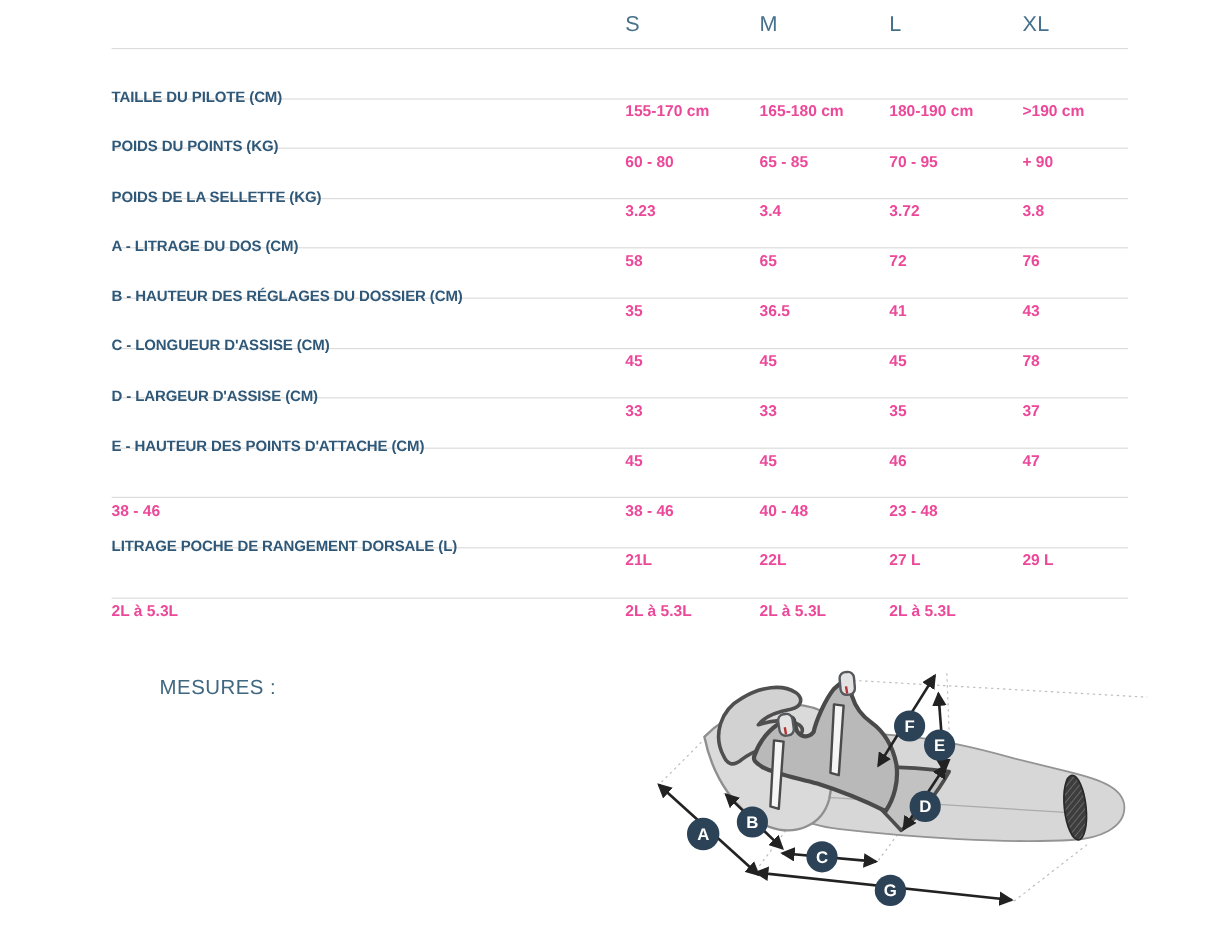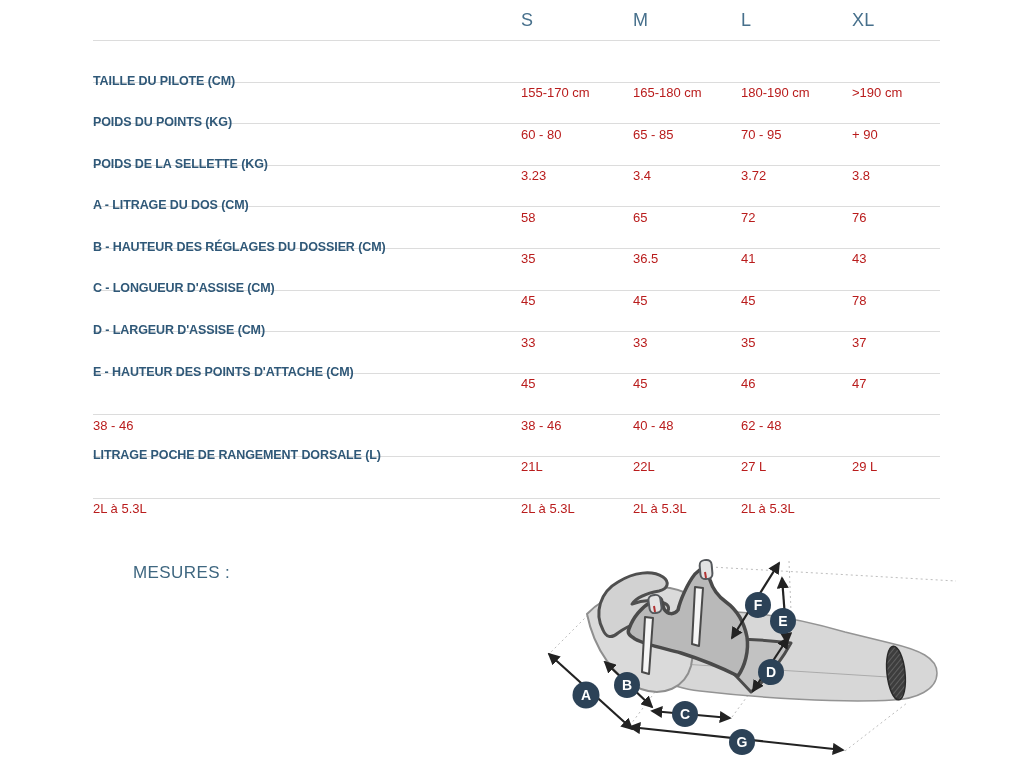--- a/index.html
+++ b/index.html
@@ -6,21 +6,21 @@
   body{width:1024px;height:771px;position:relative;font-family:"Liberation Sans",sans-serif;overflow:hidden;}
 
   .spec-table{position:absolute;left:93px;top:0;width:847px;}
   .thead,.trow{display:grid;grid-template-columns:428px 112px 108px 111px 88px;align-items:center;}
   .thead{height:40px;}
   .trow{height:40.6px;border-top:1px solid #dcdcdc;}
   .spec-table .bottom-line{border-bottom:1px solid #dcdcdc;}
   .head-cell{font-size:18px;font-weight:400;color:#47708c;letter-spacing:.3px;}
   .cell{white-space:nowrap;overflow:visible;}
   .lbl{font-size:12.5px;font-weight:700;color:#2f5878;letter-spacing:-0.1px;margin-top:20px;}
-  .val{font-size:13px;font-weight:400;color:#b91c1c;margin-top:44px;}
+  .val{font-size:13px;font-weight:700;color:#ec4899;margin-top:44px;}
 
   .measures-label{position:absolute;left:93px;top:563px;font-size:17px;font-weight:400;color:#3f6780;letter-spacing:.4px;margin-left:40px;}
 
   .diagram{position:absolute;left:540px;top:555px;width:430px;height:216px;}
   .marker-letter{font-family:"Liberation Sans",sans-serif;font-size:14px;font-weight:700;fill:#ffffff;text-anchor:middle;}
   .dotted{stroke:#bdbdbd;stroke-width:1;stroke-dasharray:2,3;fill:none;}
   .meas-arrow{stroke:#222222;stroke-width:2.2;fill:none;}
 </style>
 </head>
 <body>
@@ -87,21 +87,21 @@
         <div class="cell lbl">E - HAUTEUR DES POINTS D'ATTACHE (CM)</div>
         <div class="cell val">45</div>
         <div class="cell val">45</div>
         <div class="cell val">46</div>
         <div class="cell val">47</div>
       </div>
       <div class="trow">
         <div class="cell val">38 - 46</div>
         <div class="cell val">38 - 46</div>
         <div class="cell val">40 - 48</div>
-        <div class="cell val">62 - 48</div>
+        <div class="cell val">23 - 48</div>
       </div>
       <div class="trow">
         <div class="cell lbl">LITRAGE POCHE DE RANGEMENT DORSALE (L)</div>
         <div class="cell val">21L</div>
         <div class="cell val">22L</div>
         <div class="cell val">27 L</div>
         <div class="cell val">29 L</div>
       </div>
       <div class="trow">
         <div class="cell val">2L à 5.3L</div>

